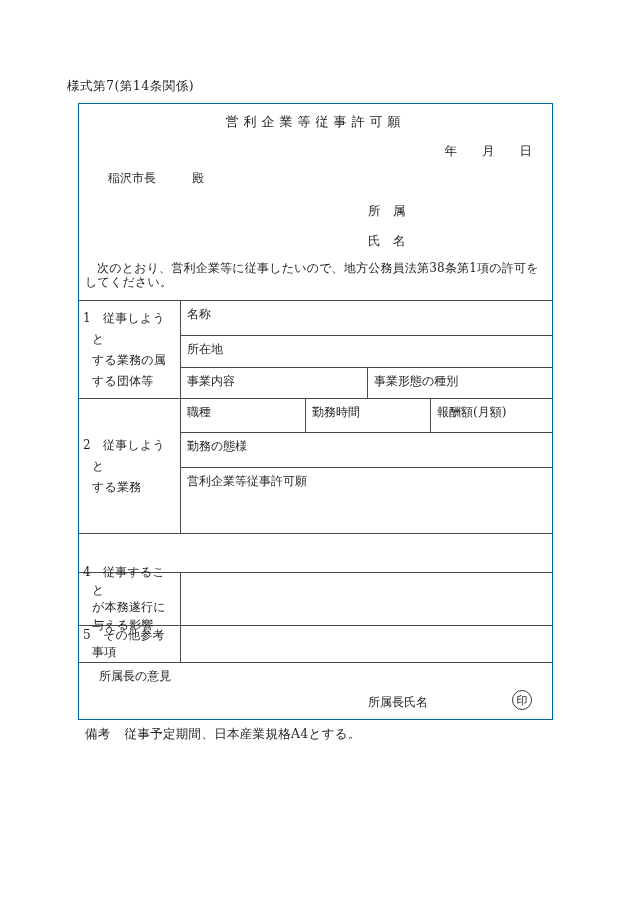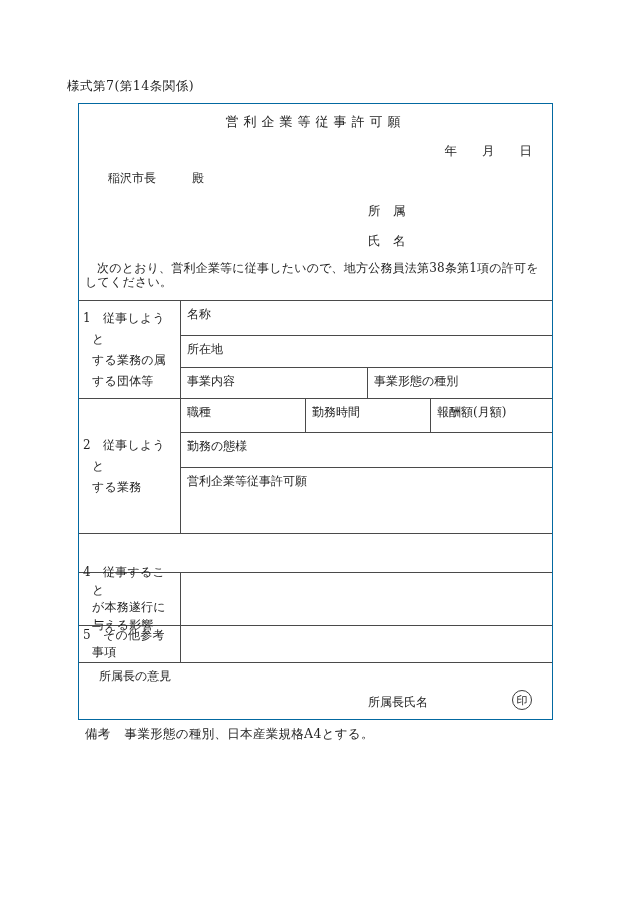--- a/index.html
+++ b/index.html
@@ -265,14 +265,14 @@
         <div class="abs seal">
             <span>印</span>
           </div>
       </div>
     </div>
 
   </div>
 </div>
 
 <div class="abs remark">
-  <span>備考</span><span class="remark-text">事業形態の種別、日本産業規格A4とする。</span>
+  <span>備考</span><span class="remark-text">従事予定期間、日本産業規格A4とする。</span>
 </div>
 
 </body></html>

